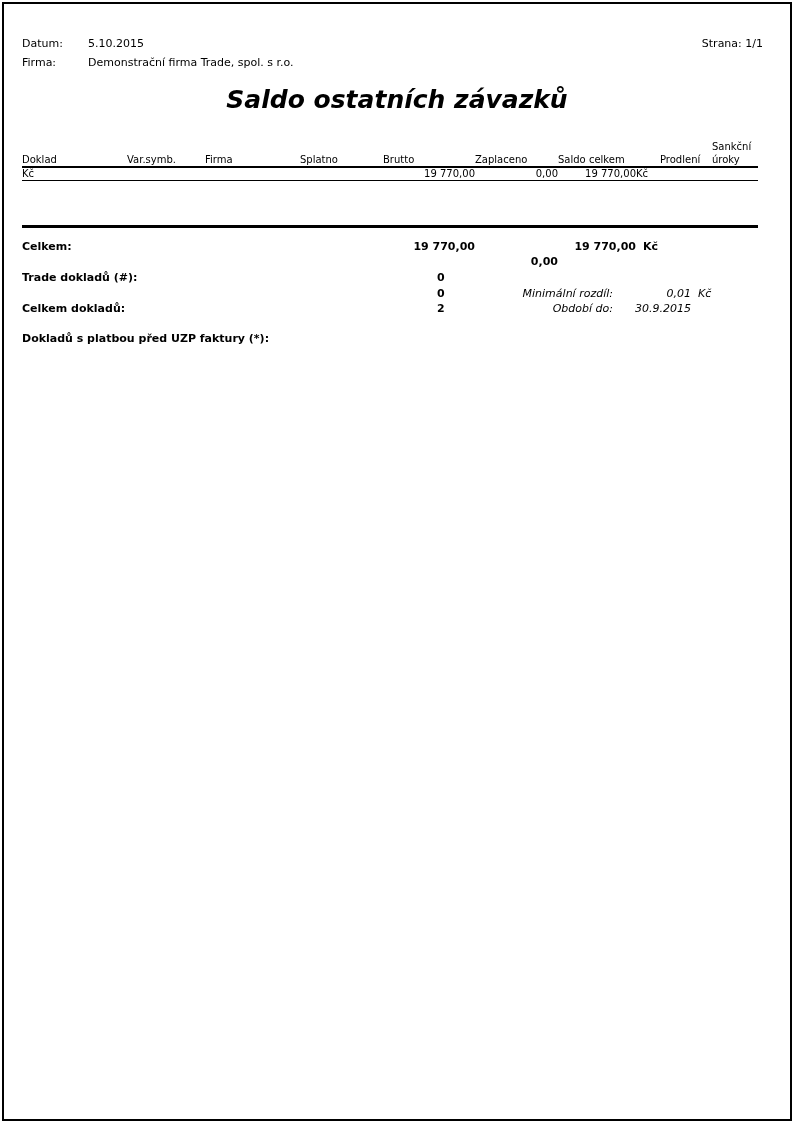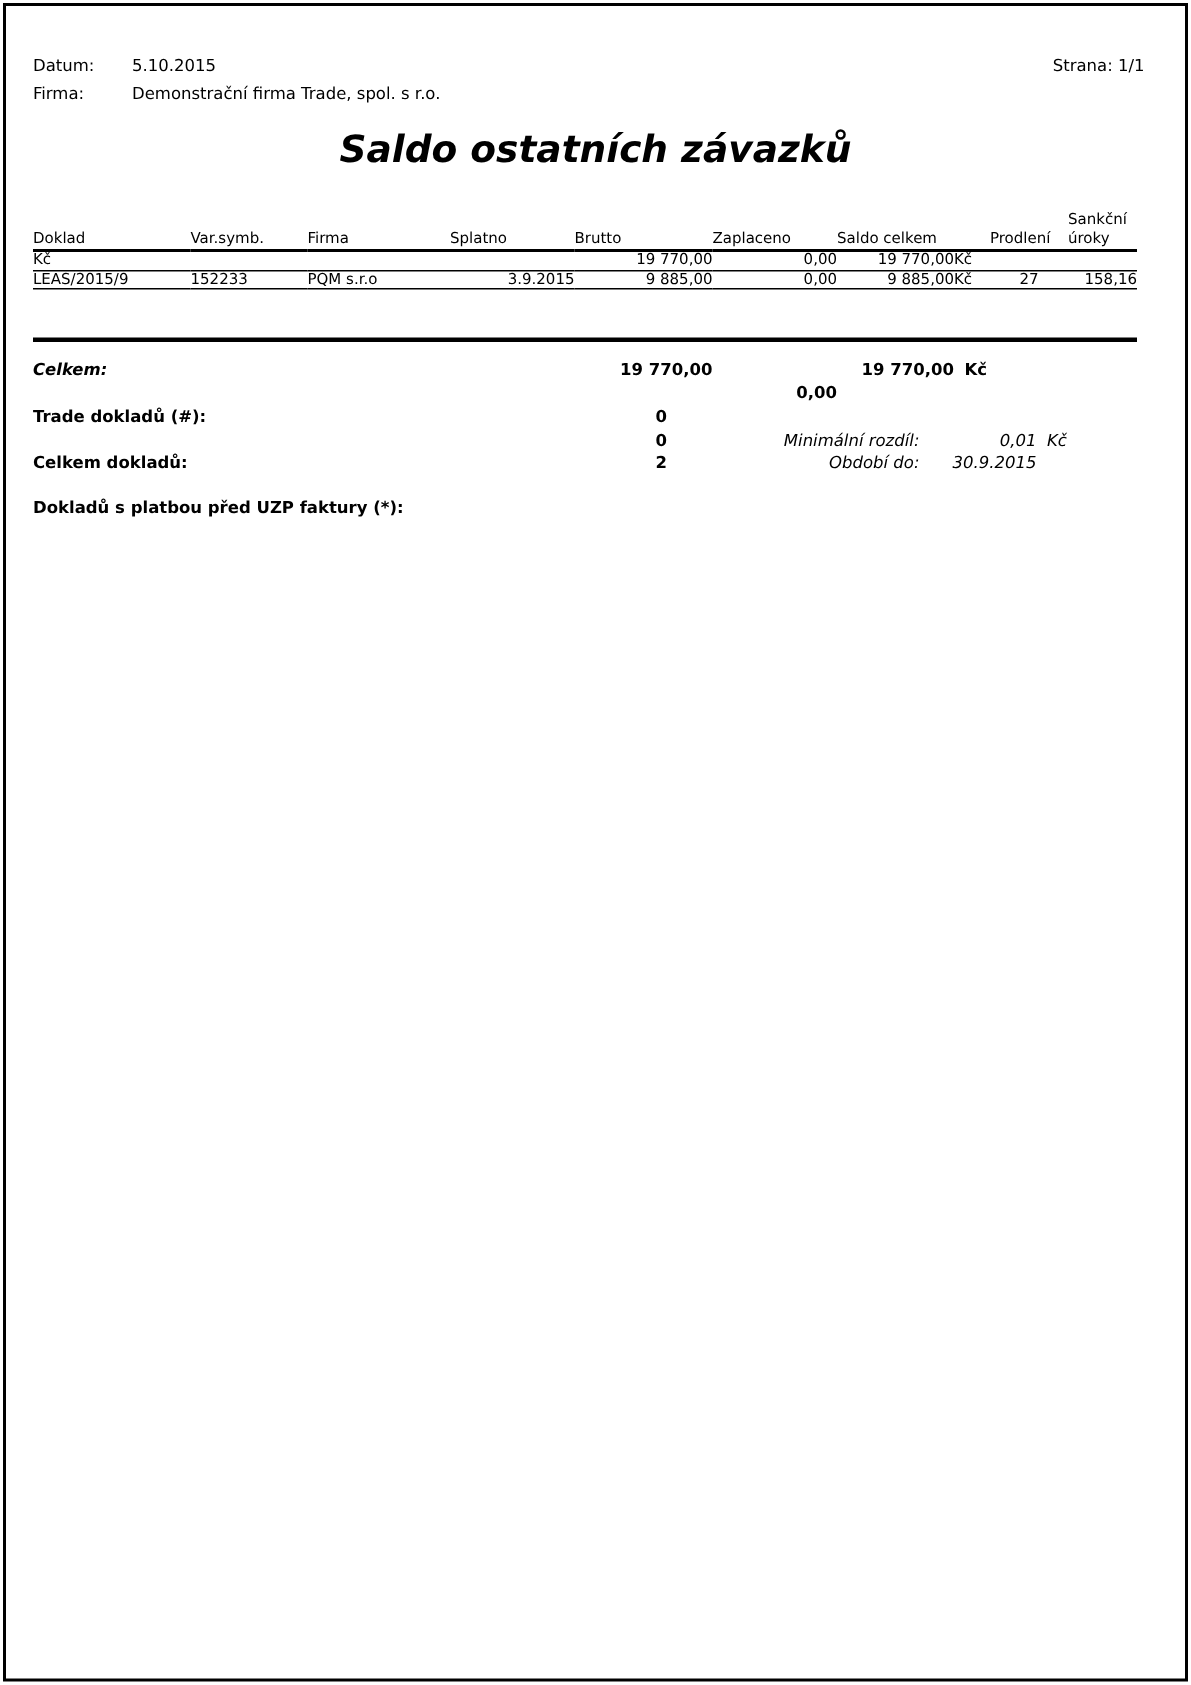--- a/index.html
+++ b/index.html
@@ -80,38 +80,26 @@
       <td></td>
         <td></td>
         <td></td>
       <td class="r">19 770,00</td>
       <td class="r">0,00</td>
       <td class="r">19 770,00</td>
       <td class="pl6">Kč</td>
       <td></td>
         <td></td>
     </tr>
-    <tr class="rule-bottom">
-      <td class="pl6">LEAS/2015/9</td>
-      <td>152233</td>
-      <td>PQM s.r.o</td>
-      <td class="r">3.9.2015</td>
-      <td class="r">9 885,00</td>
-      <td class="r">0,00</td>
-      <td class="r">9 885,00</td>
-      <td class="pl6">Kč</td>
-      <td class="c">27</td>
-      <td class="r">158,16</td>
-    </tr>
   </tbody>
 </table>
 
 <div class="thick-rule"></div>
 
-<span class="abs fs11 b" style="left:22px;  top:240px;font-style:italic;">Celkem:</span>
+<span class="abs fs11 b" style="left:22px;  top:240px;">Celkem:</span>
 <span class="abs fs11 b" style="right:319px;top:240px;">19 770,00</span>
 <span class="abs fs11 b" style="right:158px;top:240px;">19 770,00</span>
 <span class="abs fs11 b" style="left:643px; top:240px;">Kč</span>
 <span class="abs fs11 b" style="right:236px;top:255px;">0,00</span>
 
 <span class="abs fs11 b" style="left:22px;  top:271px;">Trade dokladů (#):</span>
 <span class="abs fs11 b" style="left:437px; top:271px;">0</span>
 
 <span class="abs fs11 b" style="left:22px;  top:287px;margin-top:45px;">Dokladů s platbou před UZP faktury (*):</span>
 <span class="abs fs11 b" style="left:437px; top:287px;">0</span>

